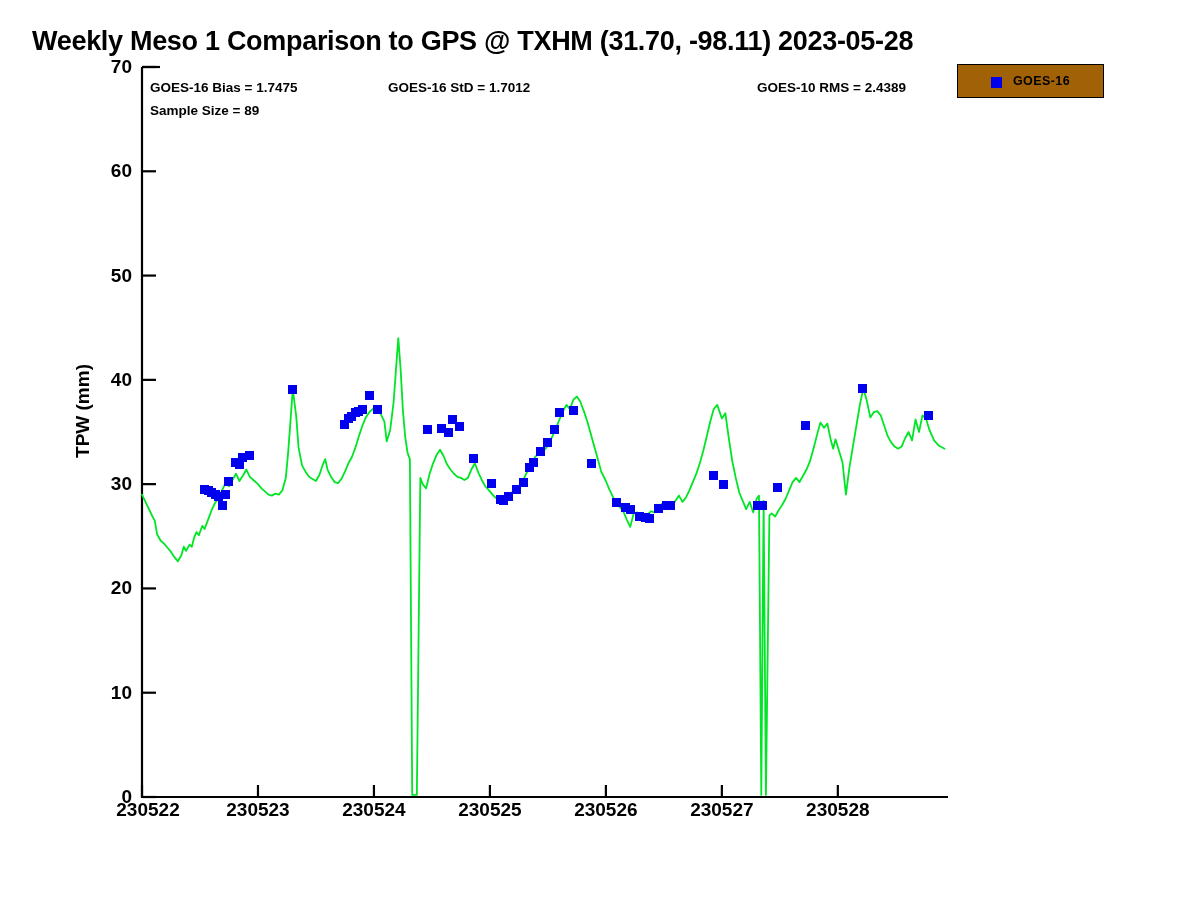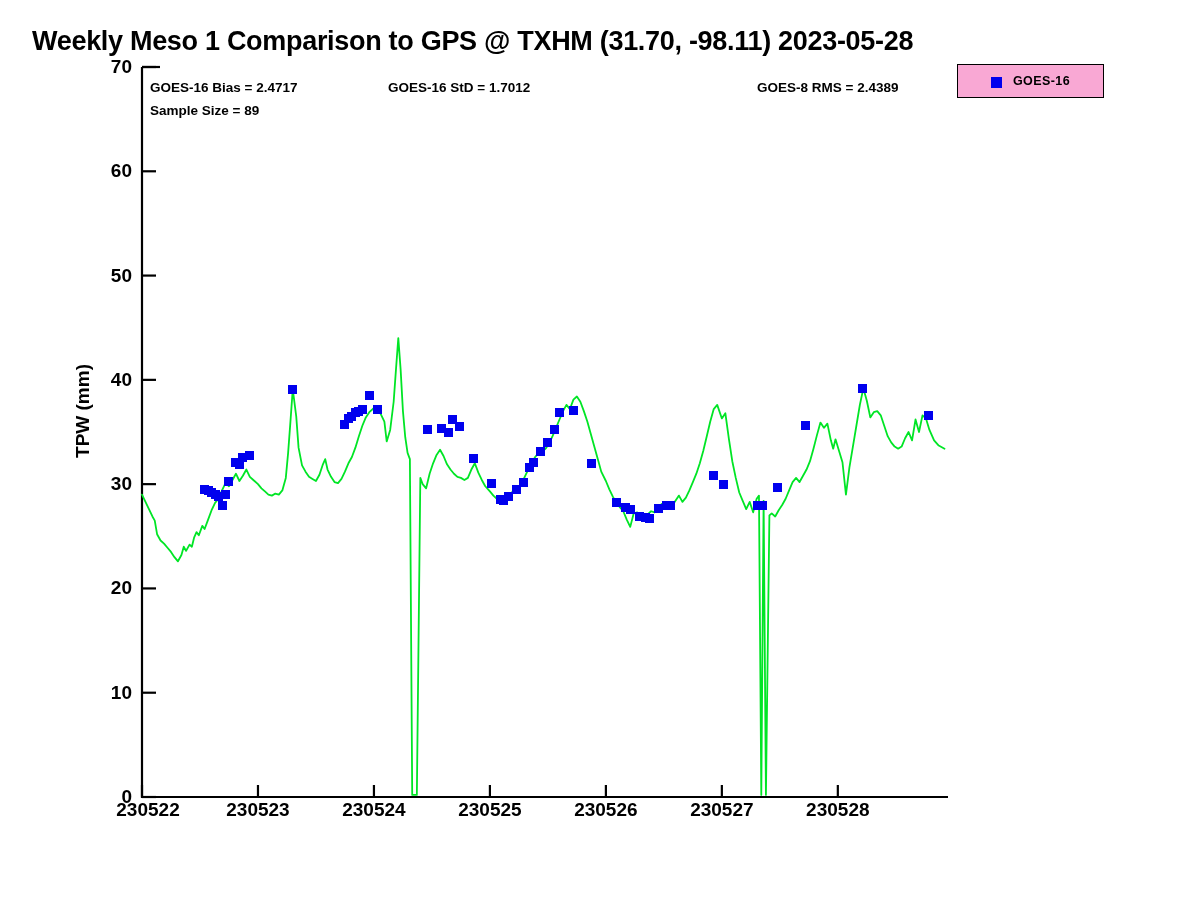--- a/index.html
+++ b/index.html
@@ -90,21 +90,21 @@
     font-weight: bold;
     color: #000;
   }
   #legend-box {
     position: absolute;
     left: 957px;
     top: 64px;
     width: 147px;
     height: 34px;
     border: 1.5px solid #000;
-    background: #f9a8d4;
+    background: #a16207;
     box-sizing: border-box;
   }
   #legend-swatch {
     position: absolute;
     left: 33px;
     top: 12px;
     width: 11px;
     height: 11px;
     background: #0000ee;
   }
@@ -119,23 +119,23 @@
   }
   svg { display: block; }
 </style>
 </head>
 <body>
 
 <div id="stage">
 
   <div class="chart-title">Weekly Meso 1 Comparison to GPS @ TXHM (31.70, -98.11) 2023-05-28</div>
 
-  <div class="stat" id="stat-bias">GOES-16 Bias = 2.4717</div>
+  <div class="stat" id="stat-bias">GOES-16 Bias = 1.7475</div>
   <div class="stat" id="stat-std">GOES-16 StD = 1.7012</div>
-  <div class="stat" id="stat-rms">GOES-8 RMS = 2.4389</div>
+  <div class="stat" id="stat-rms">GOES-10 RMS = 2.4389</div>
   <div class="stat" id="stat-n">Sample Size = 89</div>
 
   <div class="axis-label-y">TPW (mm)</div>
 
   <div id="tick-layer">
       <div class="ytick-wrap" style="top: 797px;">
         <div class="ytick-label">0</div>
       </div>
       <div class="ytick-wrap" style="top: 692.714px;">
         <div class="ytick-label">10</div>

